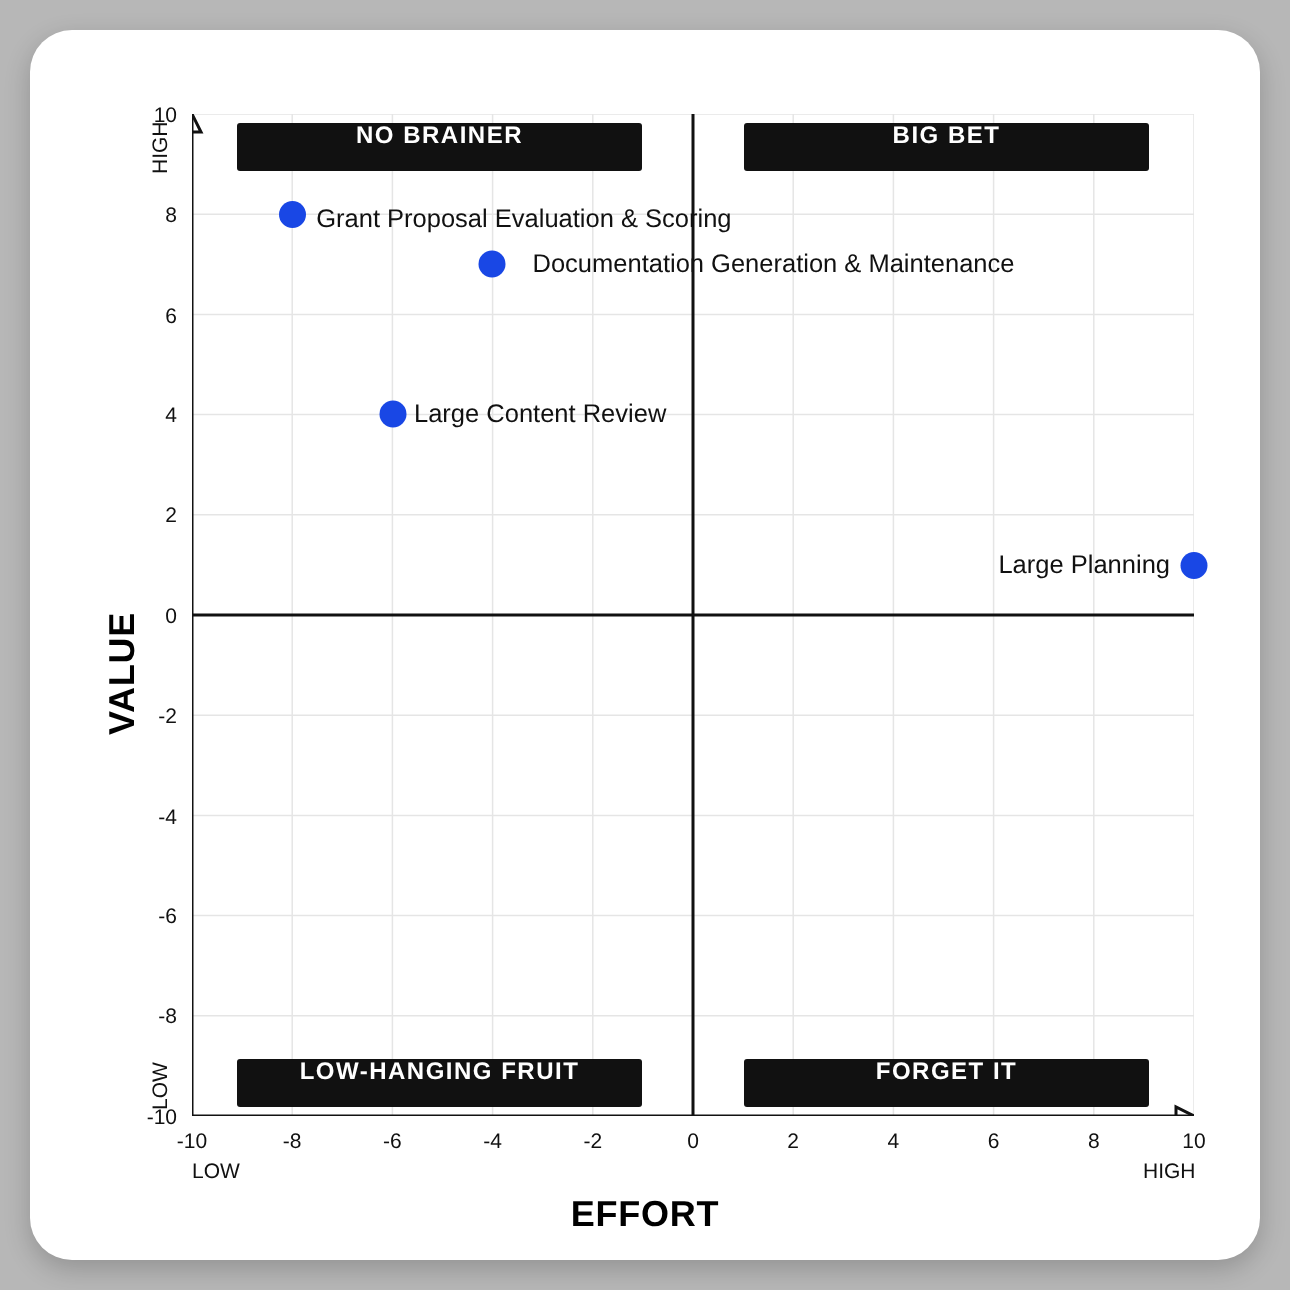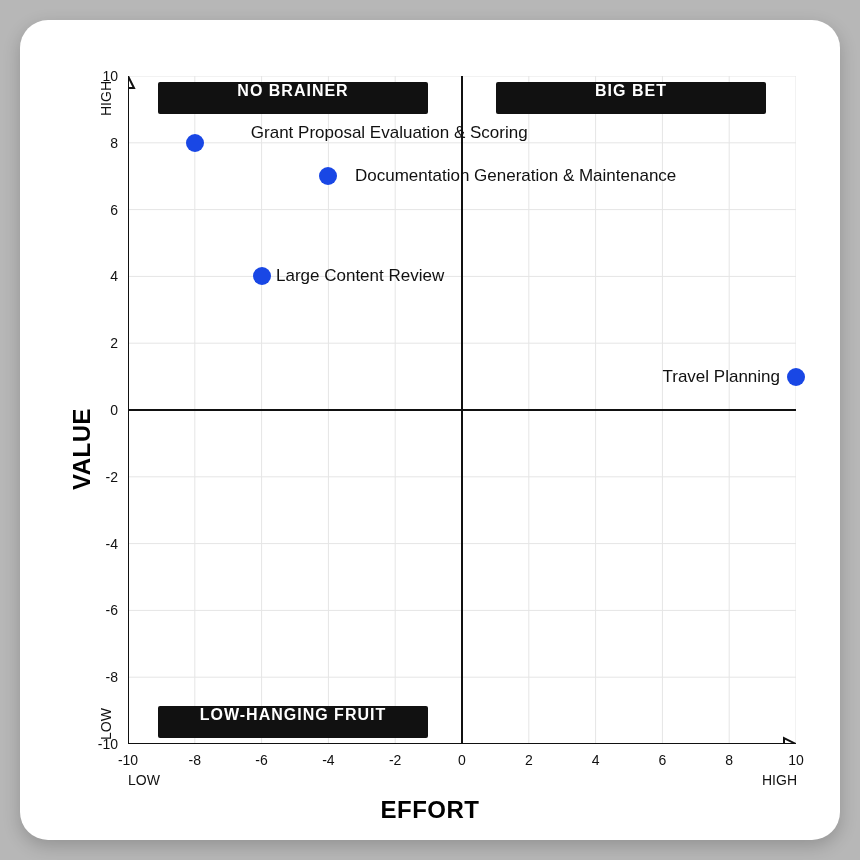--- a/index.html
+++ b/index.html
@@ -62,30 +62,33 @@
 
     <div class="quad" style="left:30px;top:6px;width:270px">
         <span>NO BRAINER</span>
       </div>
     <div class="quad" style="left:30px;top:630px;width:270px">
         <span>LOW-HANGING FRUIT</span>
       </div>
     <div class="quad" style="left:368px;top:6px;width:270px">
         <span>BIG BET</span>
       </div>
+    <div class="quad" style="left:368px;top:630px;width:270px">
+        <span>FORGET IT</span>
+      </div>
 
     <div id="points">
         <div class="pt" style="left: 66.8px; top: 66.8px;"></div>
-        <div class="pt-label" style="top: 57px; left: 82.8px; margin-left: 40px;">Grant Proposal Evaluation &amp; Scoring</div>
+        <div class="pt-label" style="top: 70px; left: 82.8px;">Grant Proposal Evaluation &amp; Scoring</div>
         <div class="pt" style="left: 200.4px; top: 100.2px;"></div>
         <div class="pt-label" style="top: 100.2px; left: 227px;">Documentation Generation &amp; Maintenance</div>
         <div class="pt" style="left: 133.6px; top: 200.4px;"></div>
         <div class="pt-label" style="top: 200.4px; left: 148px;">Large Content Review</div>
         <div class="pt" style="left: 668px; top: 300.6px;"></div>
-        <div class="pt-label right" style="top: 300.6px; left: 652px;">Travel Planning</div>
+        <div class="pt-label right" style="top: 300.6px; left: 652px;">Large Planning</div>
       </div>
     <div id="xticks">
         <div class="ticklab" style="left: 0px; top: 676px;">-10</div>
         <div class="ticklab" style="left: 66.8px; top: 676px;">-8</div>
         <div class="ticklab" style="left: 133.6px; top: 676px;">-6</div>
         <div class="ticklab" style="left: 200.4px; top: 676px;">-4</div>
         <div class="ticklab" style="left: 267.2px; top: 676px;">-2</div>
         <div class="ticklab" style="left: 334px; top: 676px;">0</div>
         <div class="ticklab" style="left: 400.8px; top: 676px;">2</div>
         <div class="ticklab" style="left: 467.6px; top: 676px;">4</div>

